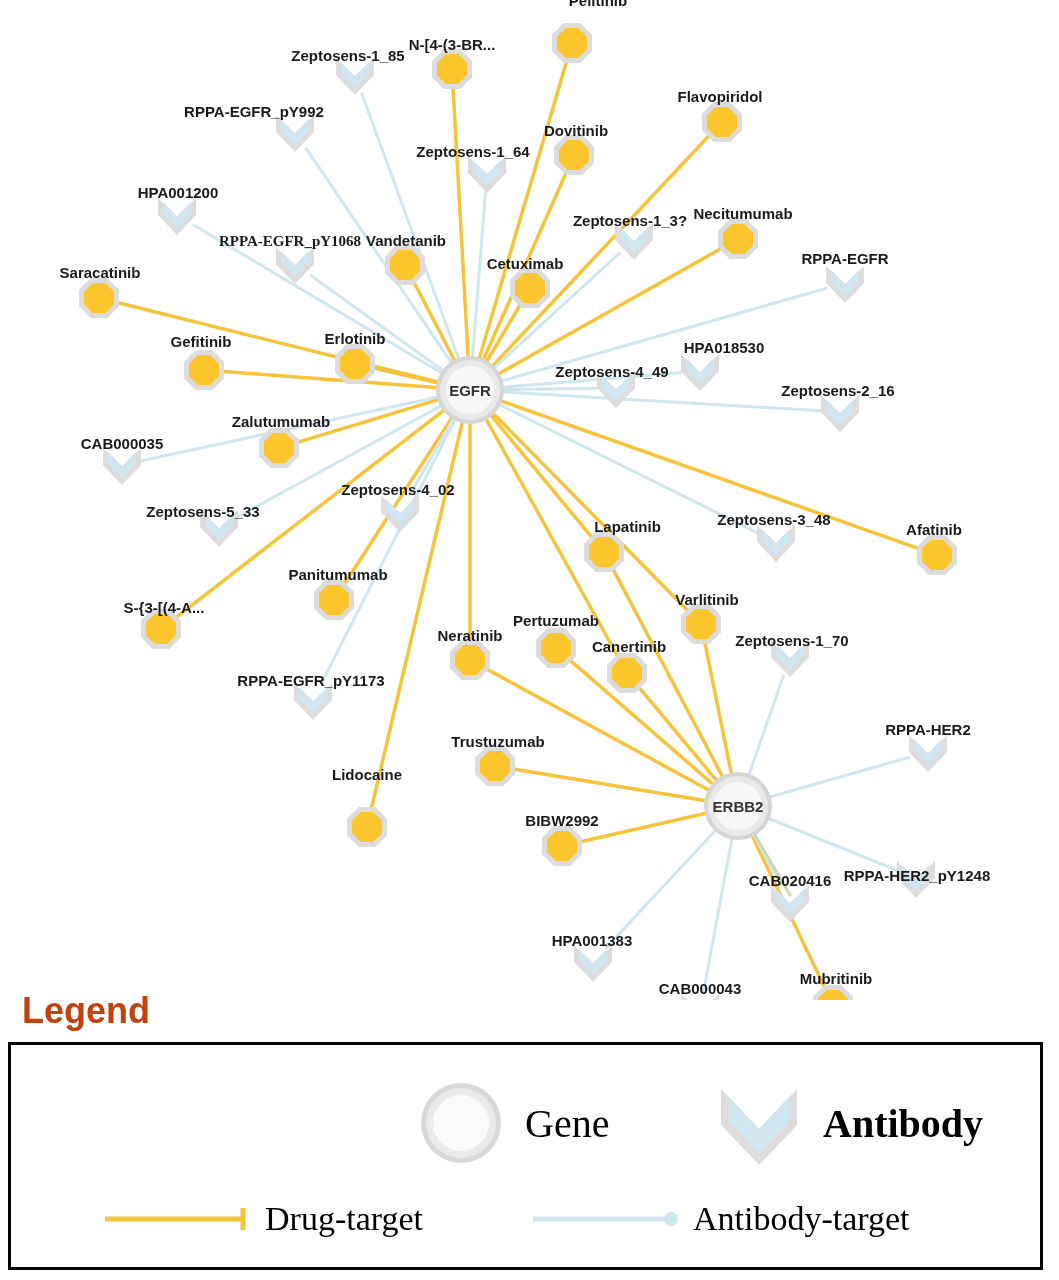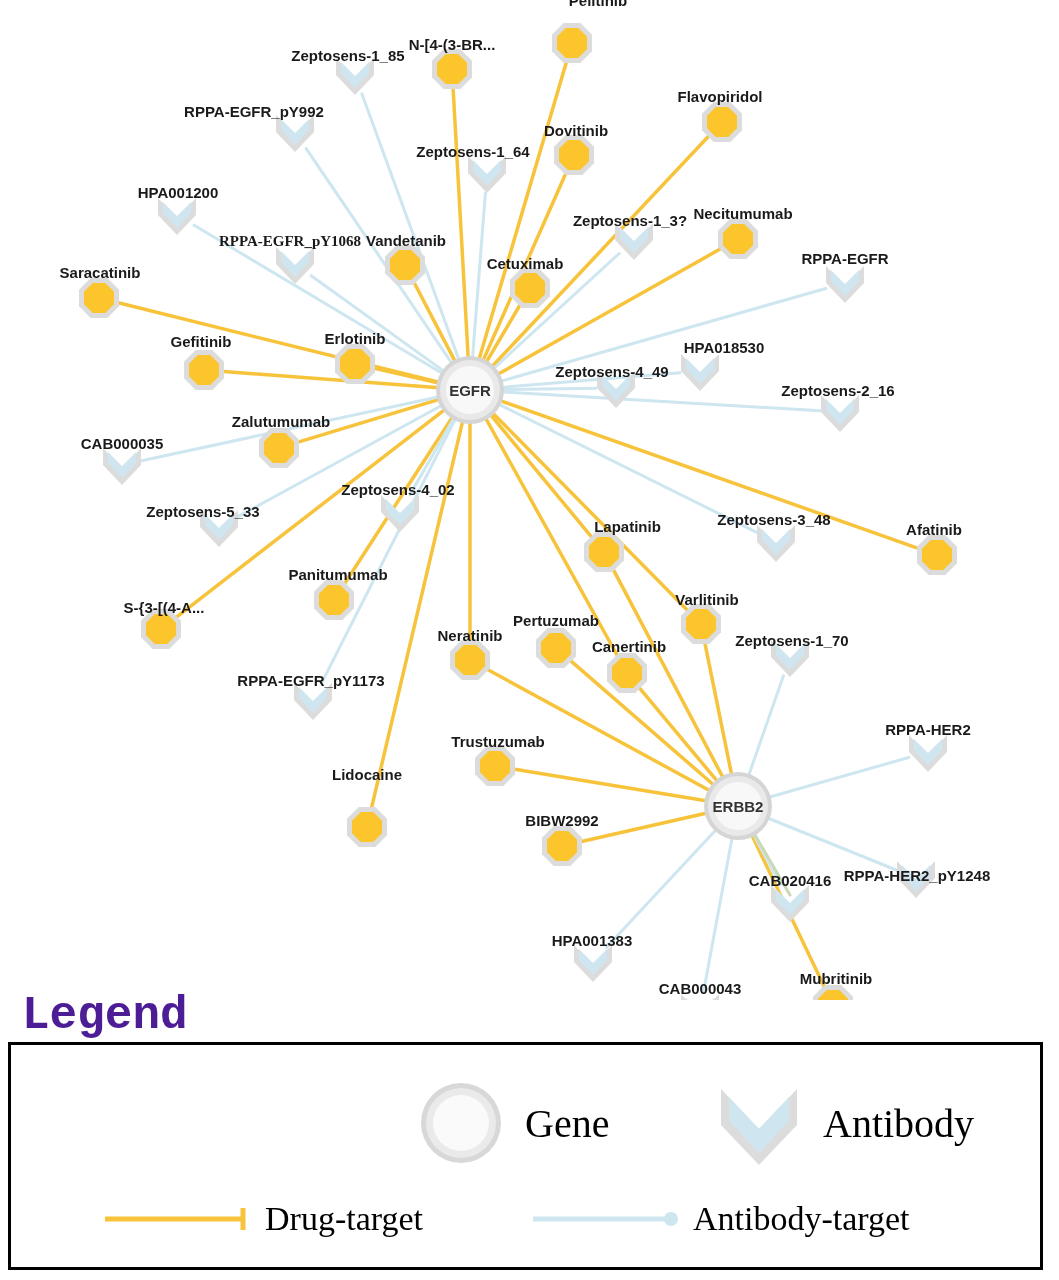--- a/index.html
+++ b/index.html
@@ -39,24 +39,24 @@
   .gene-label {
     font-size: 15px;
     font-weight: bold;
     color: #333;
   }
   
   #legend-title {
     position: absolute;
     left: 22px;
     top: 990px;
-    font-family: Liberation Mono, monospace;
-    font-size: 46px;
+    font-family: Liberation Sans, sans-serif;
+    font-size: 36px;
     font-weight: bold;
-    color: #4c1d95;
+    color: #c2410c;
   }
   #legend-box {
     position: absolute;
     left: 8px;
     top: 1042px;
     width: 1035px;
     height: 228px;
     border: 3px solid #000;
     box-sizing: border-box;
     background: #fff;
@@ -269,21 +269,21 @@
 <div id="legend-box">
   <div class="legend-row1">
     <div class="legend-item" style="left:402px; top:10px;">
       <svg width="96" height="96" viewBox="0 0 96 96">
         <circle cx="48" cy="48" r="40" fill="#D8D8D8"></circle>
         <circle cx="48" cy="48" r="35" fill="#EAEAEA"></circle>
         <circle cx="48" cy="48" r="28" fill="#FAFAFA"></circle>
       </svg>
       <span class="legend-text">Gene</span>
     </div>
-    <div class="legend-item" style="left:700px; top:10px;">
+    <div class="legend-item" style="left:700px; top:10px;font-weight:bold;">
       <svg width="96" height="96" viewBox="0 0 96 96">
         <path d="M 10,14 L 10,50 L 48,90 L 86,50 L 86,14 L 48,54 Z" fill="#DCDCDC"></path>
         <path d="M 18,22 L 18,46 L 48,78 L 78,46 L 78,22 L 48,54 Z" fill="#CFE5EF"></path>
       </svg>
       <span class="legend-text">Antibody</span>
     </div>
   </div>
   <div class="legend-row2">
     <div class="legend-item" style="left:92px; top:10px;">
       <svg width="150" height="30" viewBox="0 0 150 30">

